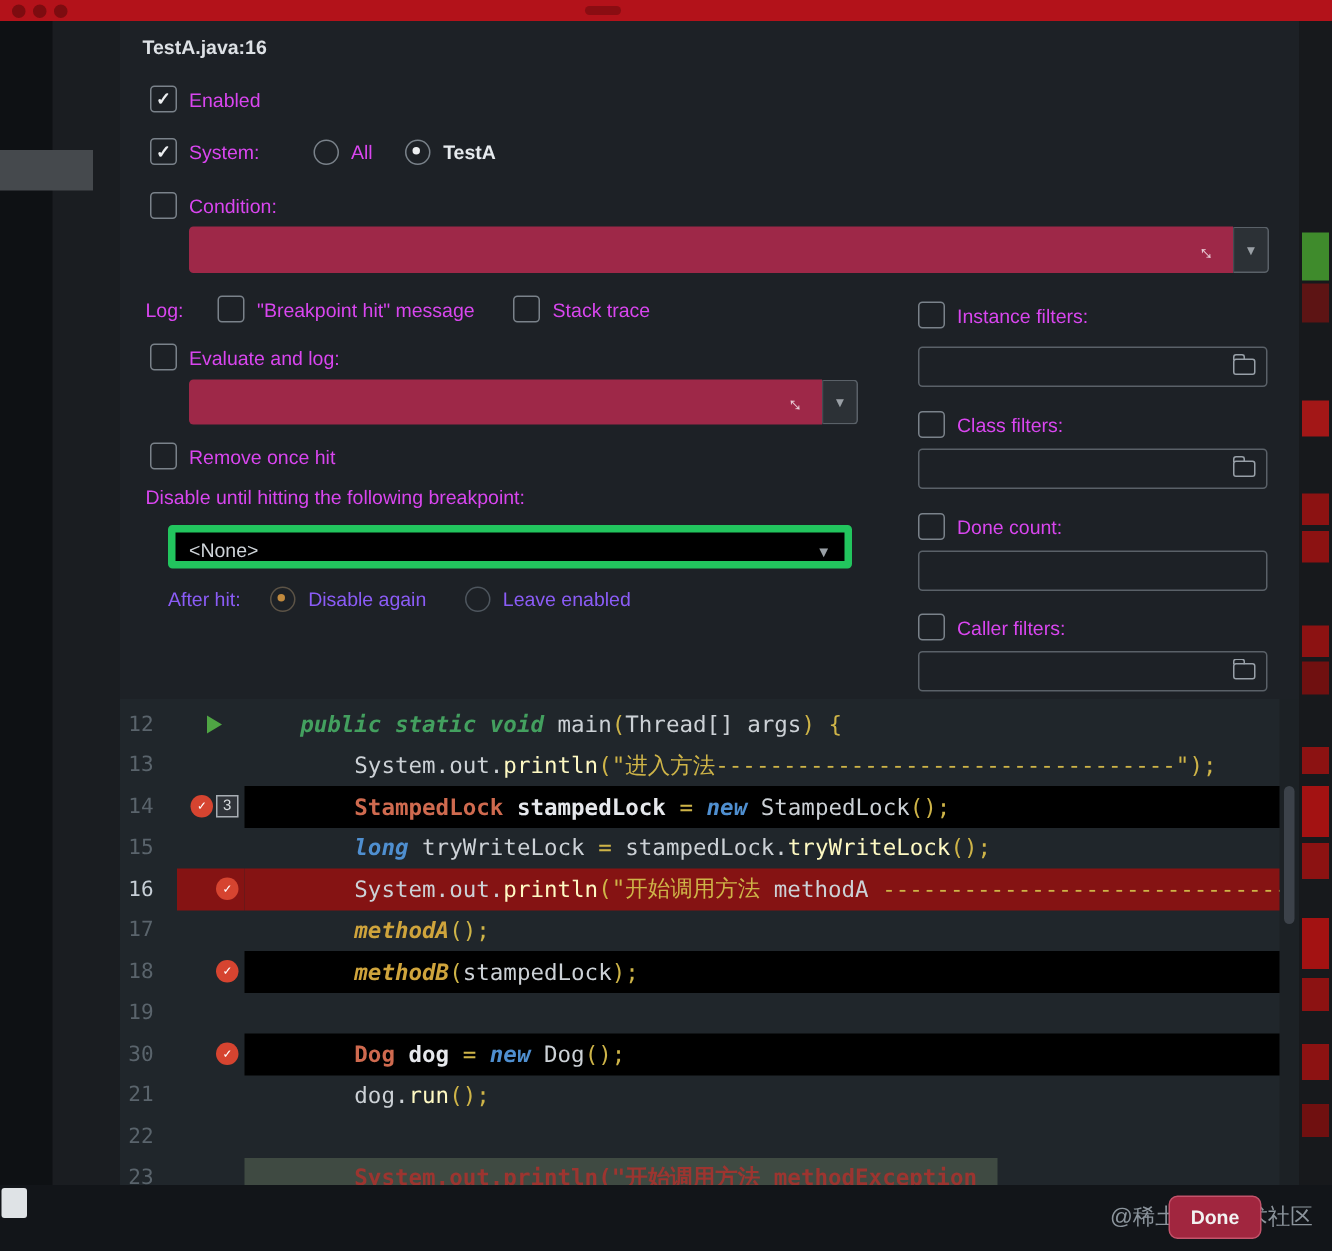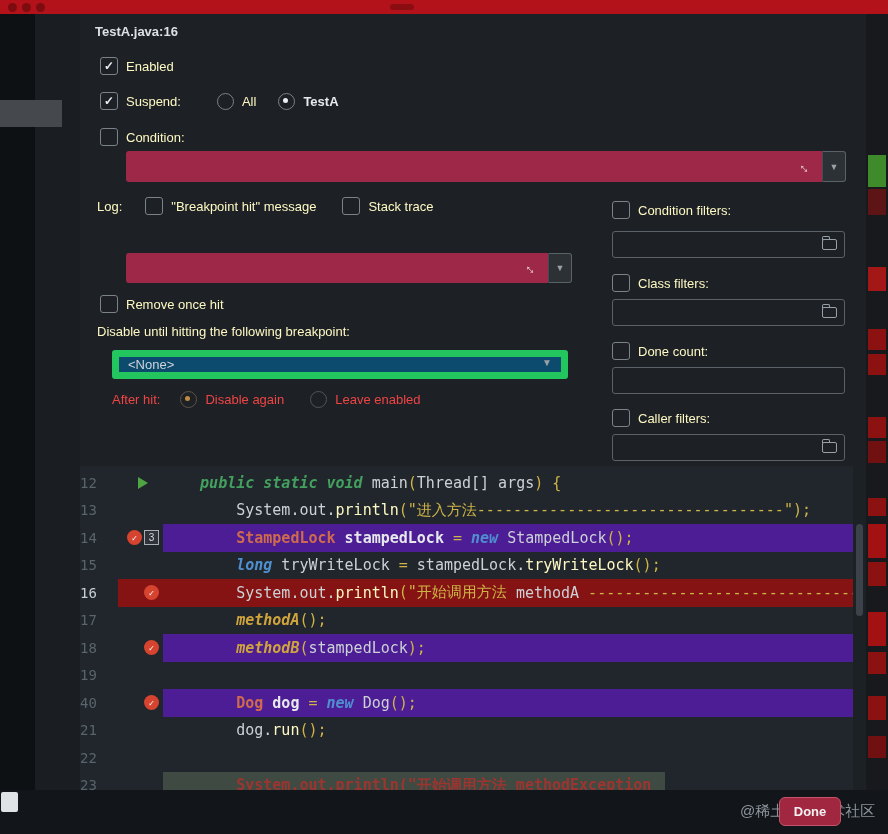--- a/index.html
+++ b/index.html
@@ -10,50 +10,50 @@
   .winbtn{width:9px;height:9px;border-radius:50%;background:#7d0c10;flex:none}
   .windash{width:24px;height:6px;border-radius:3px;background:#8a0d12;margin-left:340px}
   
   .panel-outer{position:absolute;left:0;top:14px;width:35px;height:776px;background:#0e1114}
   .panel-inner{position:absolute;left:35px;top:14px;width:45px;height:776px;background:#1a1d21}
   .panel-sel{position:absolute;left:0;top:100px;width:62px;height:27px;background:#45494d}
   
   .dialog{position:absolute;left:80px;top:14px;width:786px;height:452px;background:#1d2126;border-bottom:1px solid #0c0e10}
   .dlg-title{position:absolute;left:15px;top:10px;font-weight:bold;color:#dde1e5}
   .row{position:absolute;display:flex;align-items:center;gap:8px;height:26px;white-space:nowrap}
-  .lbl{color:#fef9c3}
+  .lbl{color:#d946ef}
   .bold{font-weight:bold;color:#e6eaee}
-  .dim{color:#ef4444}
+  .dim{color:#8b5cf6}
   
   .cb{width:16px;height:16px;border:1px solid #7a828a;border-radius:3px;background:#1d2126;flex:none;display:flex;align-items:center;justify-content:center;font-size:12px;color:#eceef0}
   .cb.checked::after{content:"✓";font-weight:bold}
   .rad{width:15px;height:15px;border:1px solid #7a828a;border-radius:50%;background:#1d2126;flex:none;position:relative}
   .rad.sel::after{content:"";position:absolute;left:4px;top:4px;width:5px;height:5px;border-radius:50%;background:#eceef0}
   .rad.amber{border-color:#5c5346}
   .rad.amber::after{content:"";position:absolute;left:4px;top:4px;width:5px;height:5px;border-radius:50%;background:#c18a3e}
   .rad.dis{border-color:#4e565e}
   
   .redcombo{position:absolute;display:flex}
   .redfield{flex:1;background:#9e2848;border-radius:3px 0 0 3px;display:flex;align-items:center;justify-content:flex-end;padding-right:9px;color:#f0dde4}
   .expand{display:inline-block;transform:rotate(45deg);font-size:14px;color:#e8ccd6}
   .combo-arrow{width:24px;background:#2c3136;border:1px solid #5a6168;border-left:1px solid #454b52;display:flex;align-items:center;justify-content:center;color:#9aa0a6;font-size:9px;box-sizing:border-box;border-radius:0 3px 3px 0}
   
   .tfield{position:absolute;background:#1d2126;border:1px solid #5a6168;border-radius:3px;display:flex;align-items:center;justify-content:flex-end;padding:0 7px;box-sizing:border-box}
   .folder{width:15px;height:11px;border:1.5px solid #98a0a8;border-radius:2px;position:relative;box-sizing:border-box}
   .folder::before{content:"";position:absolute;top:-4.5px;left:-1.5px;width:6px;height:3px;border:1.5px solid #98a0a8;border-bottom:none;border-radius:2px 2px 0 0}
-  .nonecombo{position:absolute;background:#0c4a6e;border:7px solid #22c55e;border-radius:3px;display:flex;align-items:flex-start;justify-content:space-between;padding:0 9px;box-sizing:border-box;color:#cfd4d9}
+  .nonecombo{position:absolute;background:#000000;border:5px solid #22c55e;border-radius:3px;display:flex;align-items:flex-end;justify-content:space-between;padding:0 9px;box-sizing:border-box;color:#cfd4d9}
   .nonecombo .arrow{color:#9aa0a6;font-size:10px}
   
   .editor{position:absolute;left:80px;top:466px;width:786px;height:324px;background:#20262b;overflow:hidden}
   #code-lines{padding-top:3px}
   .cl{display:flex;height:27.5px;align-items:center;font-family:"DejaVu Sans Mono",monospace}
-  .cl-num{width:38px;flex:none;text-align:left;padding-right:10px;box-sizing:border-box;color:#5a646c;font-size:14px}
+  .cl-num{width:38px;flex:none;text-align:center;padding-right:10px;box-sizing:border-box;color:#5a646c;font-size:14px}
   .cl-gut{width:45px;flex:none;display:flex;align-items:center;justify-content:flex-end;gap:2px;padding-right:4px;box-sizing:border-box;height:100%}
   .cl-text{flex:1;height:100%;display:flex;align-items:center;padding-left:10px;font-size:15px;white-space:pre;overflow:hidden}
-  .hl-bp .cl-text{background:#4c1d95}
+  .hl-bp .cl-text{background:#000000}
   .hl-exec .cl-gut,.hl-exec .cl-text{background:#851313}
   .hl-exec .cl-num{color:#c6ced6}
   .hl-cut .cl-text{background:#3f4a42;flex:none;padding-right:14px}
   .runarr{width:0;height:0;border-left:10px solid #4fa544;border-top:6px solid transparent;border-bottom:6px solid transparent;margin-right:11px}
   .bp{width:15px;height:15px;border-radius:50%;background:#d64430;color:#fff;font-size:9px;font-weight:bold;display:flex;align-items:center;justify-content:center;flex:none}
   .bptag{width:13px;height:13px;border:1px solid #a8aeb4;background:#30343a;color:#d8dcdf;font-size:10px;display:flex;align-items:center;justify-content:center;flex:none;font-family:"Liberation Sans",sans-serif}
   .ed-scroll{position:absolute;right:0;top:0;width:13px;height:100%;background:#1c2125}
   .ed-scroll::after{content:"";position:absolute;left:3px;top:58px;width:7px;height:92px;border-radius:4px;background:#3c424a}
   
   .tk-w{color:#ccd1d6}
@@ -108,21 +108,21 @@
 <div class="dialog">
   <div class="dlg-title">TestA.java:16</div>
 
   <div class="row" style="left:20px;top:39px">
     <span class="cb checked"></span>
     <span class="lbl">Enabled</span>
   </div>
 
   <div class="row" style="left:20px;top:74px">
     <span class="cb checked"></span>
-    <span class="lbl">Suspend:</span>
+    <span class="lbl">System:</span>
     <span style="width:20px"></span>
     <span class="rad"></span>
     <span class="lbl">All</span>
     <span style="width:6px"></span>
     <span class="rad sel"></span>
     <span class="bold">TestA</span>
   </div>
 
   <div class="row" style="left:20px;top:110px">
     <span class="cb"></span>
@@ -141,20 +141,24 @@
   <div class="row" style="left:17px;top:179px">
     <span class="lbl">Log:</span>
     <span style="width:7px"></span>
     <span class="cb"></span>
     <span class="lbl">"Breakpoint hit" message</span>
     <span style="width:10px"></span>
     <span class="cb"></span>
     <span class="lbl">Stack trace</span>
   </div>
 
+  <div class="row" style="left:20px;top:211px">
+    <span class="cb"></span>
+    <span class="lbl">Evaluate and log:</span>
+  </div>
 
   <div class="redcombo" style="left:46px;top:239px;width:446px;height:30px">
     <div class="redfield">
       <span class="expand">↔</span>
     </div>
     <div class="combo-arrow">
       <span>▼</span>
     </div>
   </div>
 
@@ -177,21 +181,21 @@
     <span style="width:4px"></span>
     <span class="rad amber"></span>
     <span class="dim">Disable again</span>
     <span style="width:10px"></span>
     <span class="rad dis"></span>
     <span class="dim">Leave enabled</span>
   </div>
 
   <div class="row" style="left:532px;top:183px">
     <span class="cb"></span>
-    <span class="lbl">Condition filters:</span>
+    <span class="lbl">Instance filters:</span>
   </div>
   <div class="tfield" style="left:532px;top:217px;width:233px;height:27px">
     <span class="folder"></span>
   </div>
 
   <div class="row" style="left:532px;top:256px">
     <span class="cb"></span>
     <span class="lbl">Class filters:</span>
   </div>
   <div class="tfield" style="left:532px;top:285px;width:233px;height:27px">
@@ -258,21 +262,21 @@
           <span class="bp">✓</span>
         </div>
         <div class="cl-text"><span class="tk-w">       </span><span class="tk-mi">methodB</span><span class="tk-y">(</span><span class="tk-w">stampedLock</span><span class="tk-y">);</span></div>
       </div>
       <div class="cl hl-none">
         <div class="cl-num">19</div>
         <div class="cl-gut"></div>
         <div class="cl-text"></div>
       </div>
       <div class="cl hl-bp">
-        <div class="cl-num">40</div>
+        <div class="cl-num">30</div>
         <div class="cl-gut">
           <span class="bp">✓</span>
         </div>
         <div class="cl-text"><span class="tk-w">       </span><span class="tk-cls">Dog</span><span class="tk-w"> </span><span class="tk-vb">dog</span><span class="tk-y"> = </span><span class="tk-kwb">new</span><span class="tk-w"> Dog</span><span class="tk-y">();</span></div>
       </div>
       <div class="cl hl-none">
         <div class="cl-num">21</div>
         <div class="cl-gut"></div>
         <div class="cl-text"><span class="tk-w">       dog.</span><span class="tk-m">run</span><span class="tk-y">();</span></div>
       </div>

